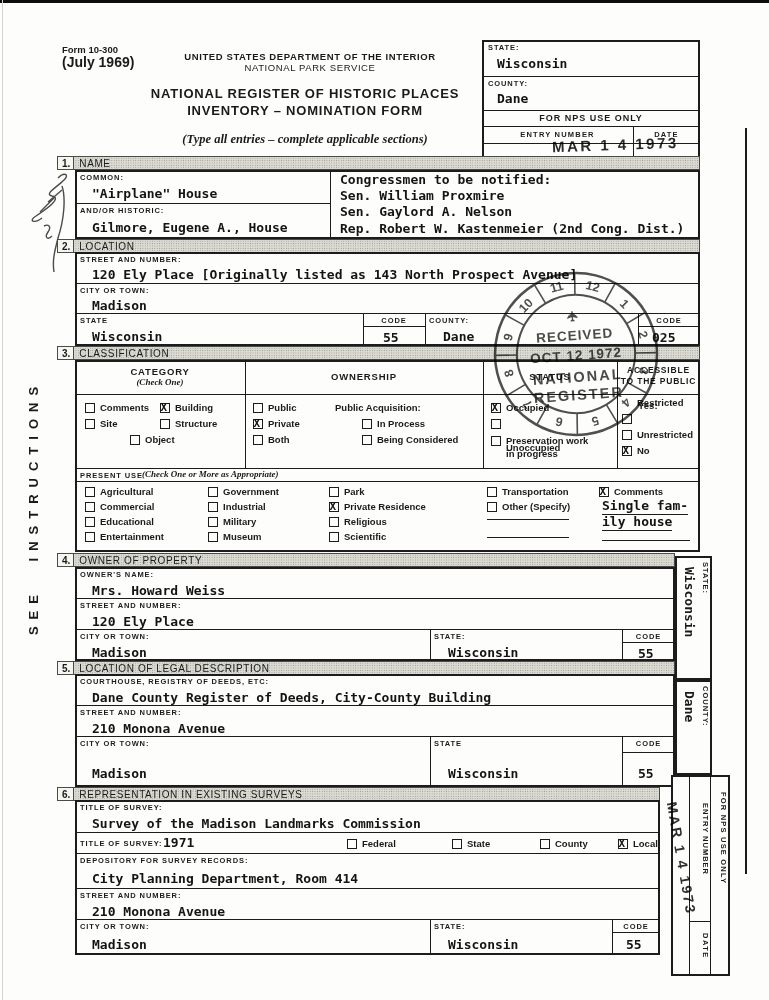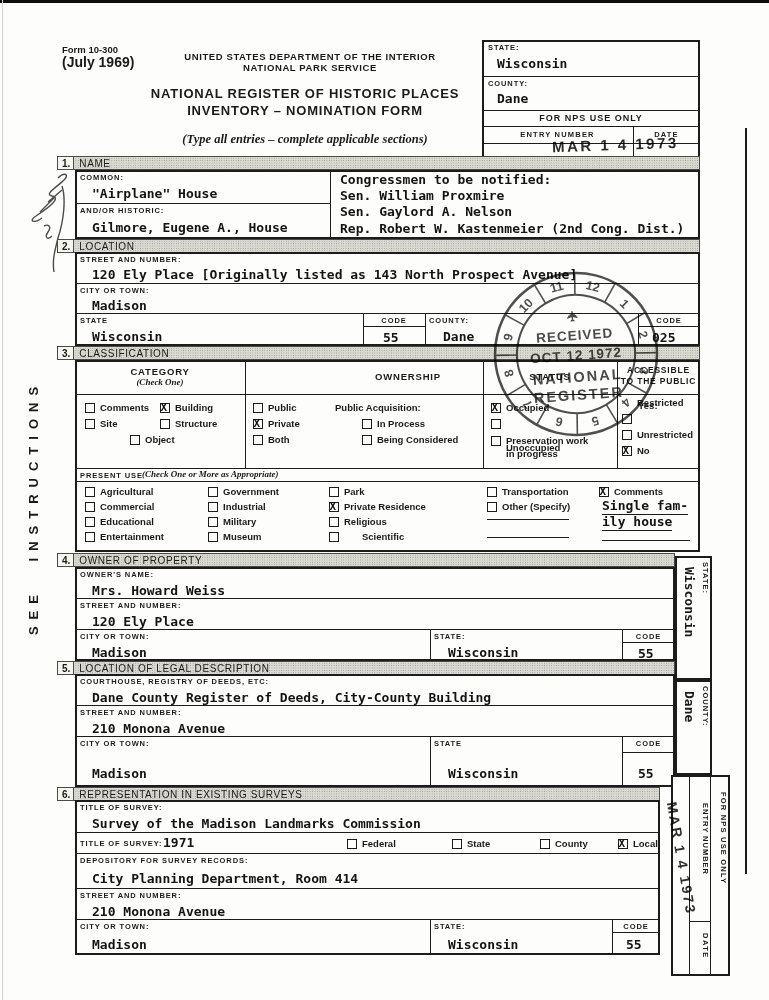--- a/index.html
+++ b/index.html
@@ -34,21 +34,21 @@
 </head>
 <body>
 
 <div class="abs" style="left:0;top:0;width:769px;height:3px;background:#0d0d0d;"></div>
 <div class="abs" style="left:745px;top:128px;width:2px;height:746px;background:#1a1a1a;"></div>
 <div class="abs" style="left:2px;top:0;width:1px;height:1000px;background:#d3d3cd;"></div>
 
 <div class="abs" style="left:62px;top:44px;font-size:9.5px;font-weight:700;">Form 10-300</div>
 <div class="abs" style="left:62px;top:54px;font-size:14px;font-weight:700;">(July 1969)</div>
 <div class="abs ctr" style="left:150px;top:51px;width:320px;font-size:9.5px;font-weight:700;letter-spacing:0.6px;">UNITED STATES DEPARTMENT OF THE INTERIOR</div>
-<div class="abs ctr" style="left:150px;top:62px;width:320px;font-size:9.5px;font-weight:700;letter-spacing:0.6px;">NATIONAL PARK SERVICE</div>
+<div class="abs ctr" style="left:150px;top:62px;width:320px;font-size:9.5px;font-weight:400;letter-spacing:0.6px;">NATIONAL PARK SERVICE</div>
 <div class="abs ctr" style="left:95px;top:86px;width:420px;font-size:13px;font-weight:700;letter-spacing:0.8px;">NATIONAL REGISTER OF HISTORIC PLACES</div>
 <div class="abs ctr" style="left:95px;top:103px;width:420px;font-size:13px;font-weight:700;letter-spacing:0.8px;">INVENTORY – NOMINATION FORM</div>
 <div class="abs ctr ser-it" style="left:95px;top:132px;width:420px;font-size:12.5px;font-weight:700;">(Type all entries – complete applicable sections)</div>
 
 <div class="fbox" style="left:482px;top:40px;width:218px;height:118px;"></div>
 <div class="flabel" style="left:488px;top:43px;">STATE:</div>
 <div class="typed" style="left:497px;top:56px;">Wisconsin</div>
 <div class="hl" style="left:482px;top:76px;width:218px;"></div>
 <div class="flabel" style="left:488px;top:79px;">COUNTY:</div>
 <div class="typed" style="left:497px;top:91px;">Dane</div>
@@ -115,21 +115,21 @@
   <span class="bar-num">3.</span>
   <span class="bar-title">CLASSIFICATION</span>
 </div>
 <div class="fbox" style="left:75px;top:360px;width:625px;height:192px;"></div>
 <div class="hl" style="left:75px;top:394px;width:625px;"></div>
 <div class="vl" style="left:245px;top:360px;height:108px;"></div>
 <div class="vl" style="left:483px;top:360px;height:108px;"></div>
 <div class="vl" style="left:617px;top:360px;height:108px;"></div>
 <div class="head9 ctr" style="left:75px;top:366px;width:170px;">CATEGORY</div>
 <div class="abs ctr ser-it" style="left:75px;top:377px;width:170px;font-size:9px;font-weight:700;">(Check One)</div>
-<div class="head9 ctr" style="left:245px;top:371px;width:238px;margin-left:44px;">OWNERSHIP</div>
+<div class="head9 ctr" style="left:245px;top:371px;width:238px;">OWNERSHIP</div>
 <div class="head9 ctr" style="left:483px;top:371px;width:134px;">STATUS</div>
 <div class="head9 ctr" style="left:617px;top:365px;width:83px;font-size:8.5px;">ACCESSIBLE</div>
 <div class="head9 ctr" style="left:617px;top:376px;width:83px;font-size:8.5px;">TO THE PUBLIC</div>
 
 <span class="cb" style="left:85px;top:403px;"></span>
 <span class="cbl" style="left:100px;top:402px;">Comments</span>
 <span class="cb checked" style="left:160px;top:403px;"></span>
 <span class="cbl" style="left:175px;top:402px;">Building</span>
 <span class="cb" style="left:85px;top:419px;"></span>
 <span class="cbl" style="left:100px;top:418px;">Site</span>
@@ -189,21 +189,21 @@
 <span class="cb" style="left:208px;top:532px;"></span>
 <span class="cbl" style="left:223px;top:531px;">Museum</span>
 
 <span class="cb" style="left:329px;top:487px;"></span>
 <span class="cbl" style="left:344px;top:486px;">Park</span>
 <span class="cb checked" style="left:329px;top:502px;"></span>
 <span class="cbl" style="left:344px;top:501px;">Private Residence</span>
 <span class="cb" style="left:329px;top:517px;"></span>
 <span class="cbl" style="left:344px;top:516px;">Religious</span>
 <span class="cb" style="left:329px;top:532px;"></span>
-<span class="cbl" style="left:362px;top:531px;text-align:right;">Scientific</span>
+<span class="cbl" style="left:344px;top:531px;text-align:right;">Scientific</span>
 
 <span class="cb" style="left:487px;top:487px;"></span>
 <span class="cbl" style="left:502px;top:486px;">Transportation</span>
 <span class="cb" style="left:487px;top:502px;"></span>
 <span class="cbl ser-it" style="left:502px;top:501px;font-family:'Liberation Sans',sans-serif;font-style:normal;">Other (Specify)</span>
 <div class="blank" style="left:487px;top:512px;width:82px;height:8px;"></div>
 <div class="blank" style="left:487px;top:530px;width:82px;height:8px;"></div>
 
 <span class="cb checked" style="left:599px;top:487px;"></span>
 <span class="cbl" style="left:614px;top:486px;">Comments</span>

